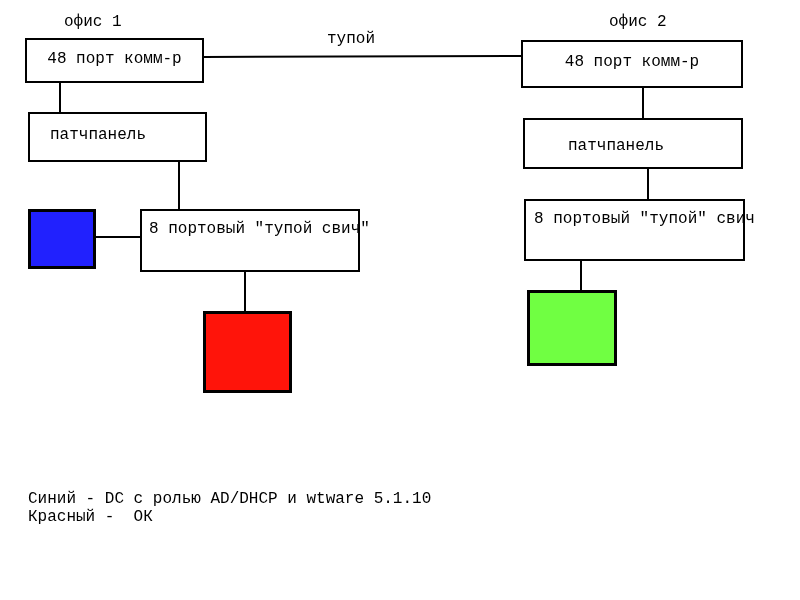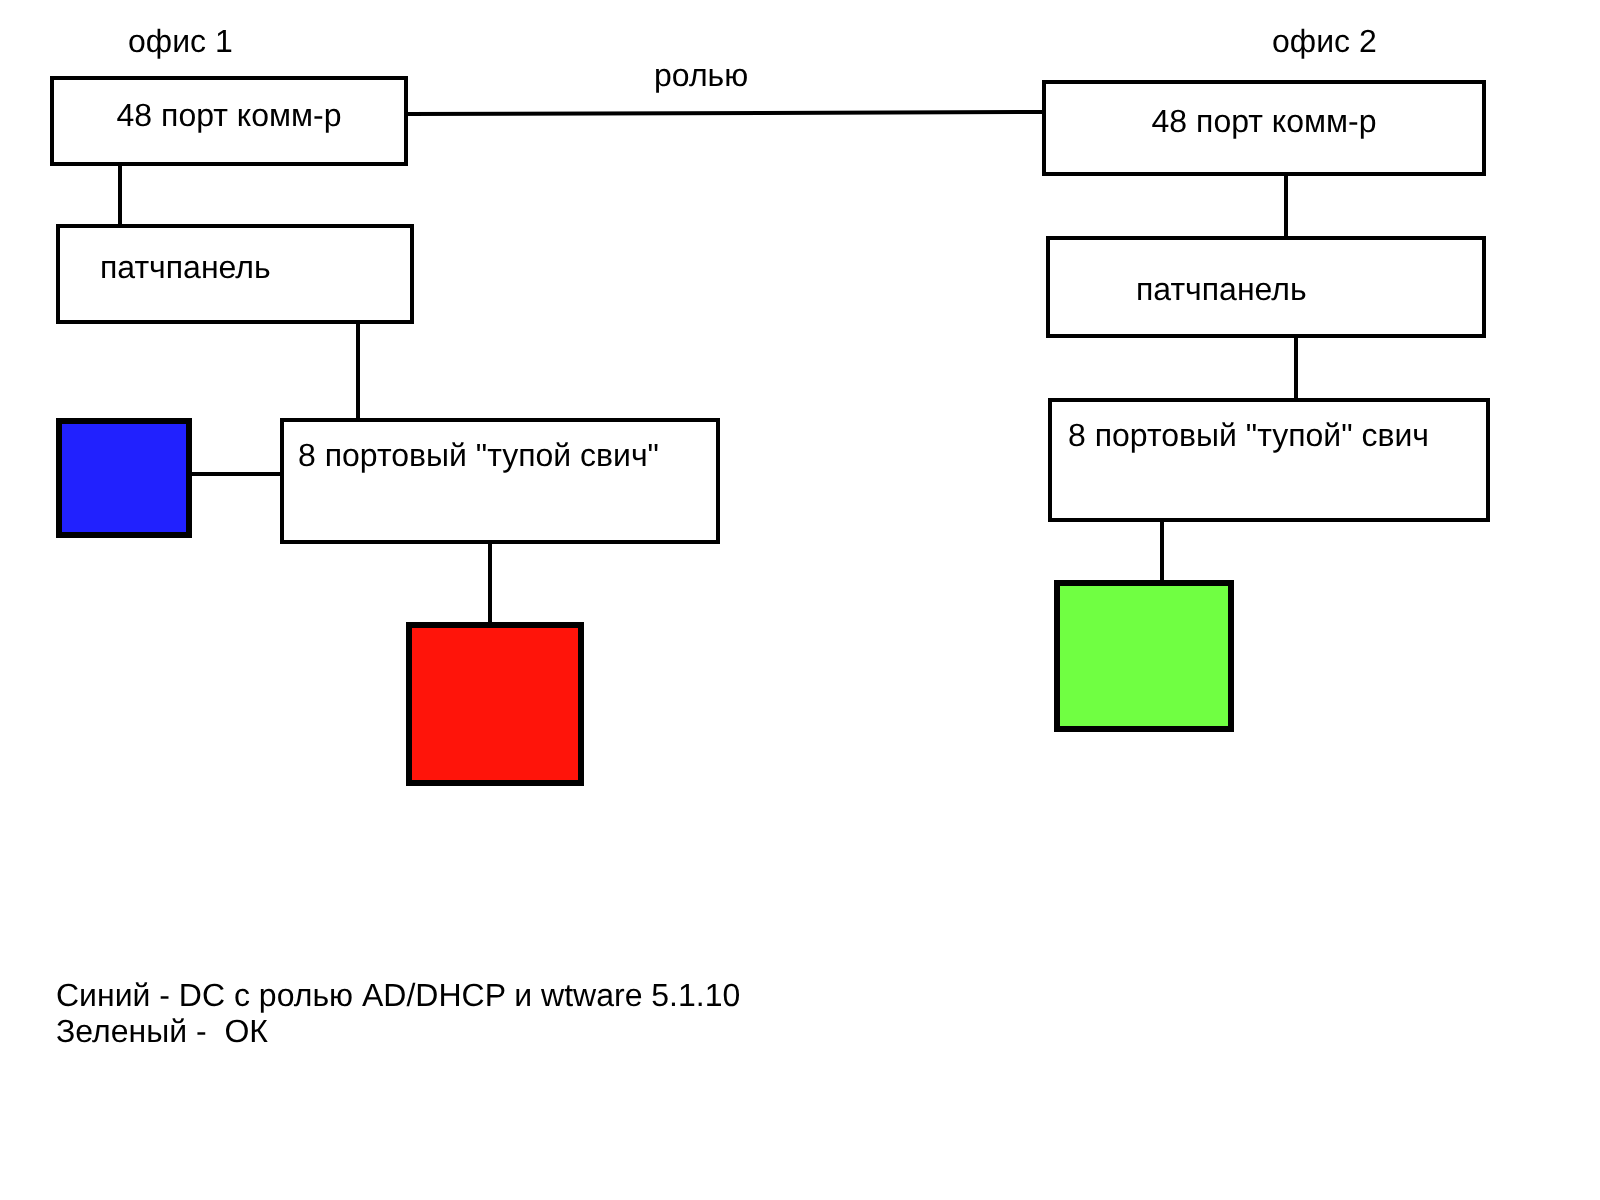--- a/index.html
+++ b/index.html
@@ -5,21 +5,21 @@
   html, body {
     margin: 0;
     padding: 0;
     background: #ffffff;
   }
   .stage {
     position: relative;
     width: 800px;
     height: 600px;
     background: #ffffff;
-    font-family: Liberation Sans, sans-serif;
+    font-family: Liberation Mono, monospace;
     font-size: 16px;
     color: #000000;
     overflow: hidden;
   }
   .wires {
     position: absolute;
     left: 0;
     top: 0;
     width: 800px;
     height: 600px;
@@ -93,23 +93,23 @@
     <line x1="179" y1="162" x2="179" y2="211"></line>
     <line x1="96" y1="237" x2="140" y2="237"></line>
     <line x1="245" y1="272" x2="245" y2="313"></line>
     <line x1="643" y1="88" x2="643" y2="119"></line>
     <line x1="648" y1="169" x2="648" y2="201"></line>
     <line x1="581" y1="261" x2="581" y2="292"></line>
   </svg>
 
   <div class="lbl" style="left:64px; top:13px;">офис 1</div>
 
-  <div class="lbl" style="left:636px; top:13px;">офис 2</div>
+  <div class="lbl" style="left:609px; top:13px;">офис 2</div>
 
-  <div class="lbl" style="left:327px; top:30px;">ролью</div>
+  <div class="lbl" style="left:327px; top:30px;">тупой</div>
 
   <div class="node-box center-box" style="left:25px; top:38px; width:179px; height:45px;">48 порт комм-р</div>
 
   <div class="node-box patch-left" style="left:28px; top:112px; width:179px; height:50px;">патчпанель</div>
 
   <div class="node-box dumb-box dumb-left" style="left:140px; top:209px; width:220px; height:63px;">8 портовый "тупой свич"</div>
 
   <div class="node-box center-box" style="left:521px; top:40px; width:222px; height:48px;">48 порт комм-р</div>
 
   <div class="node-box patch-right" style="left:523px; top:118px; width:220px; height:51px;">патчпанель</div>
@@ -117,16 +117,16 @@
   <div class="node-box dumb-box dumb-right" style="left:524px; top:199px; width:221px; height:62px;">8 портовый "тупой" свич</div>
 
   <div class="sq" style="left: 28px; top: 209px; width: 68px; height: 60px; background-color: rgb(33, 33, 254);"></div>
 
   <div class="sq" style="left: 203px; top: 311px; width: 89px; height: 82px; background-color: rgb(255, 20, 10);"></div>
 
   <div class="sq" style="left: 527px; top: 290px; width: 90px; height: 76px; background-color: rgb(112, 255, 66);"></div>
 
   <div class="legend">
     <div class="legend-line">Синий - DC с ролью AD/DHCP и wtware 5.1.10</div>
-    <div class="legend-line">Зеленый -  ОК</div>
+    <div class="legend-line">Красный -  ОК</div>
   </div>
 
 </div>
 
 </body></html>

